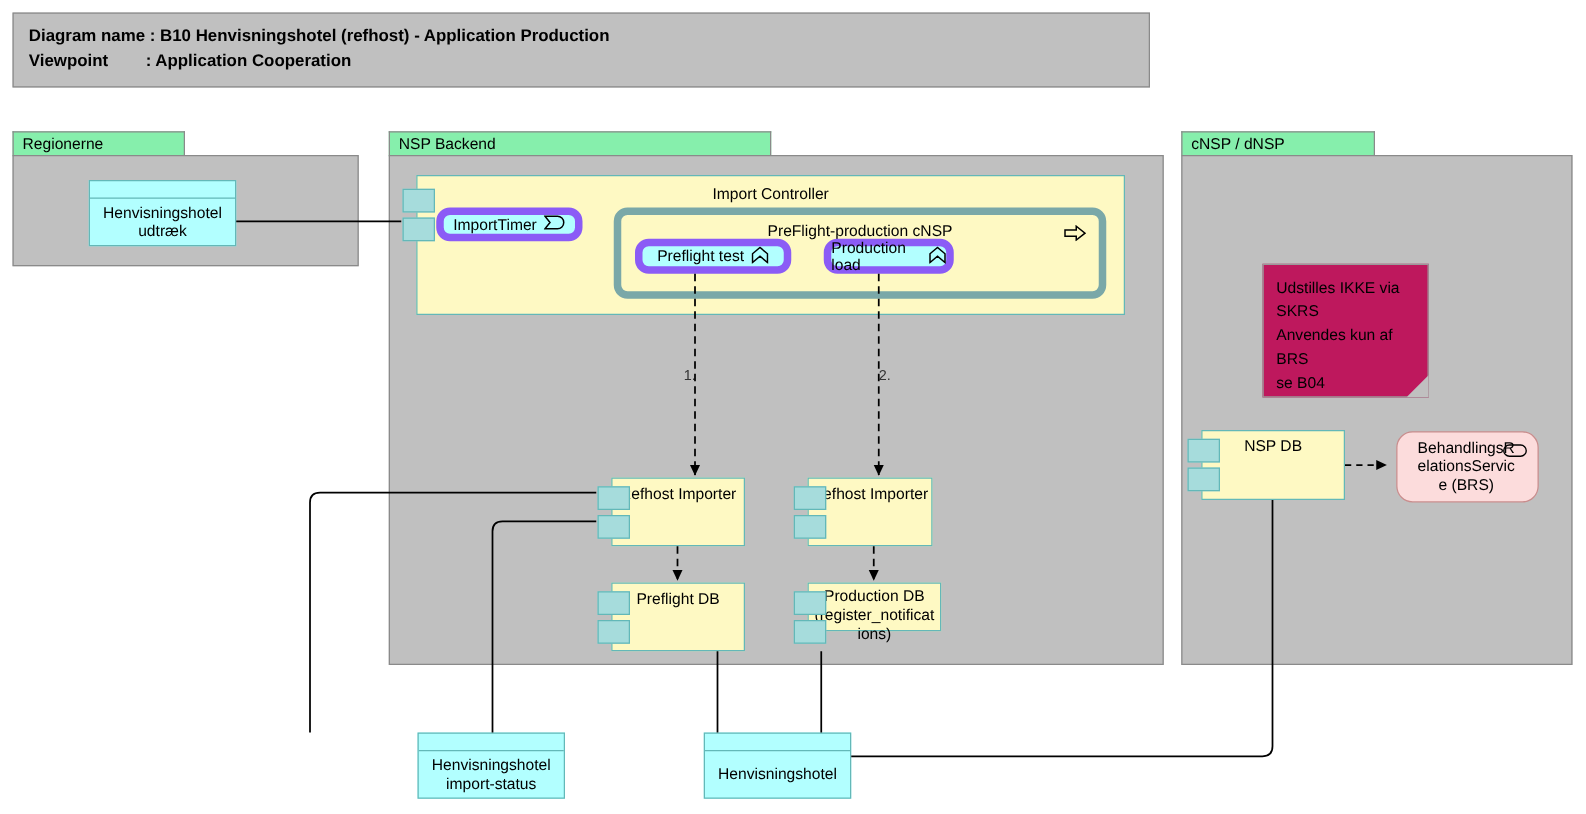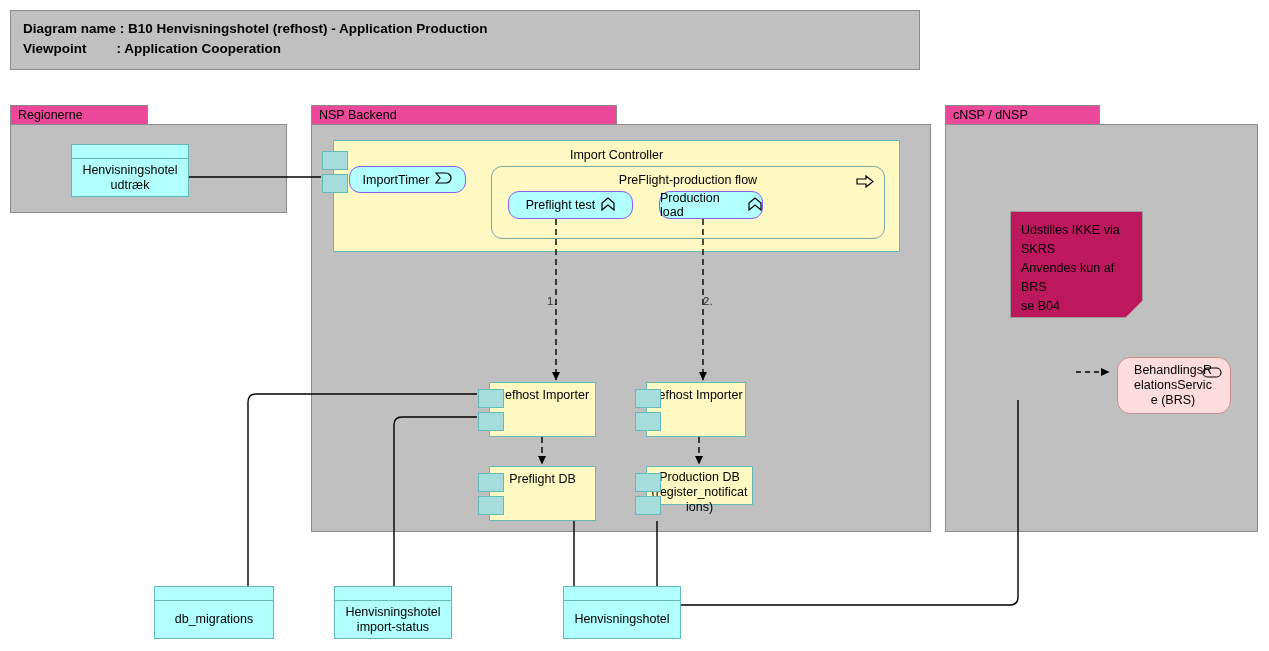--- a/index.html
+++ b/index.html
@@ -19,21 +19,21 @@
     left:10px;top:10px;width:910px;height:60px;
     background:#c0c0c0;border:1px solid #8a8a8a;
     padding:8px 12px 0 12px;
   }
   .title-line{
     font-size:13.5px;font-weight:bold;line-height:20px;white-space:pre;
   }
 
   
   .group-tab{
-    background:#ec4899;border:1px solid #8a8a8a;border-bottom:none;
+    background:#86efac;border:1px solid #8a8a8a;border-bottom:none;
     height:20px;line-height:19px;padding-left:7px;font-size:12.5px;
   }
   .group-body{
     background:#c0c0c0;border:1px solid #8a8a8a;
   }
 
   
   .node{
     background:#fef9c3;border:1px solid #63b8b8;
     font-size:12.5px;text-align:center;
@@ -54,21 +54,21 @@
   .dataobj{
     background:#b2ffff;border:1px solid #63b8b8;
     font-size:12.5px;line-height:15px;
     display:flex;flex-direction:column;
   }
   .dataobj .bar{height:13px;border-bottom:1px solid #63b8b8;flex:0 0 auto;}
   .dataobj .body{flex:1;display:flex;align-items:center;justify-content:center;text-align:center;padding:0 4px;}
 
   
   .round{
-    background:#b2ffff;border:1px solid #8b5cf6;border-radius:11px;
+    background:#b2ffff;border:6px solid #8b5cf6;border-radius:11px;
     font-size:12.5px;
   }
   .round.nofill{background:transparent;}
   .round .cap{
     position:absolute;left:0;right:0;top:6px;text-align:center;font-size:12.5px;
   }
 
   .rowlabel{
     display:flex;align-items:center;justify-content:center;height:100%;
     gap:6px;font-size:12.5px;
@@ -130,21 +130,21 @@
       <span>ImportTimer</span>
       <span class="icon">
         <svg width="17" height="12" viewBox="0 0 17 12">
           <path d="M1,1 L11,1 A5,5 0 0 1 11,11 L1,11 L5,6 Z" fill="none" stroke="#000" stroke-width="1.2"></path>
         </svg>
       </span>
     </div>
   </div>
 
   <div class="abs round nofill" style="left:491px;top:166px;width:394px;height:73px;border-color:#7aa8a8;">
-    <div class="cap">PreFlight-production flow</div>
+    <div class="cap">PreFlight-production cNSP</div>
     <span class="icon" style="position:absolute;right:10px;top:8px;">
       <svg width="18" height="13" viewBox="0 0 18 13">
         <path d="M1,4 L10,4 L10,1 L17,6.5 L10,12 L10,9 L1,9 Z" fill="none" stroke="#000" stroke-width="1.2" stroke-linejoin="miter"></path>
       </svg>
     </span>
   </div>
 
   <div class="abs round" style="left:508px;top:191px;width:125px;height:28px;">
     <div class="rowlabel">
       <span>Preflight test</span>
@@ -197,36 +197,37 @@
   <div class="abs group-body" style="left:945px;top:124px;width:313px;height:408px;"></div>
 
   <div class="abs note" style="left:1010px;top:211px;width:133px;height:107px;">
     <div>Udstilles IKKE via SKRS</div>
     <div></div>
     <div>Anvendes kun af BRS</div>
     <div>se B04</div>
     <div class="fold"></div>
   </div>
 
-
-  <div class="abs svcbox" style="left:1117px;top:357px;width:114px;height:57px;">
+  <div class="abs node" style="left:961px;top:344px;width:115px;height:56px;display:block;">
+    <div class="tab t1" style="top:6px;"></div>
+    <div class="tab t2" style="top:29px;"></div>
+    <div style="text-align:center;padding-top:5px;">NSP DB</div>
+  </div>
+
+  <div class="abs svcbox" style="left:1117px;top:345px;width:114px;height:57px;">
     <span style="white-space:pre-line;padding-right:2px;">BehandlingsR
 elationsServic
 e (BRS)</span>
     <span class="icon" style="position:absolute;right:8px;top:9px;">
       <svg width="20" height="11" viewBox="0 0 20 11">
         <rect x="1" y="1" width="18" height="9" rx="4.5" ry="4.5" fill="none" stroke="#000" stroke-width="1.1"></rect>
       </svg>
     </span>
   </div>
 
-  <div class="abs dataobj" style="left:154px;top:586px;width:120px;height:53px;">
-    <div class="bar"></div>
-    <div class="body">db_migrations</div>
-  </div>
 
   <div class="abs dataobj" style="left:334px;top:586px;width:118px;height:53px;">
     <div class="bar"></div>
     <div class="body" style="white-space:pre-line;">Henvisningshotel
 import-status</div>
   </div>
 
   <div class="abs dataobj" style="left:563px;top:586px;width:118px;height:53px;">
     <div class="bar"></div>
     <div class="body">Henvisningshotel</div>

